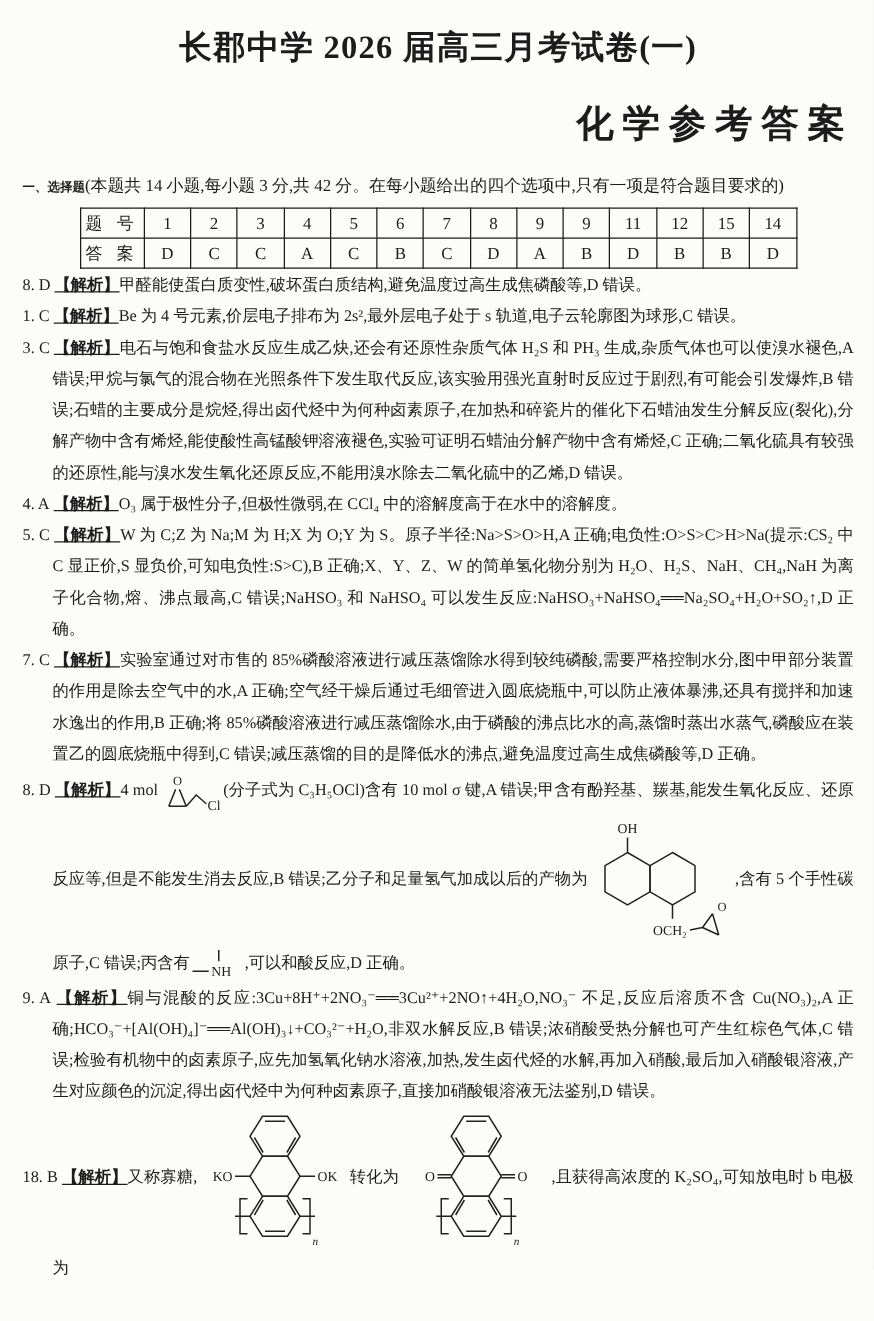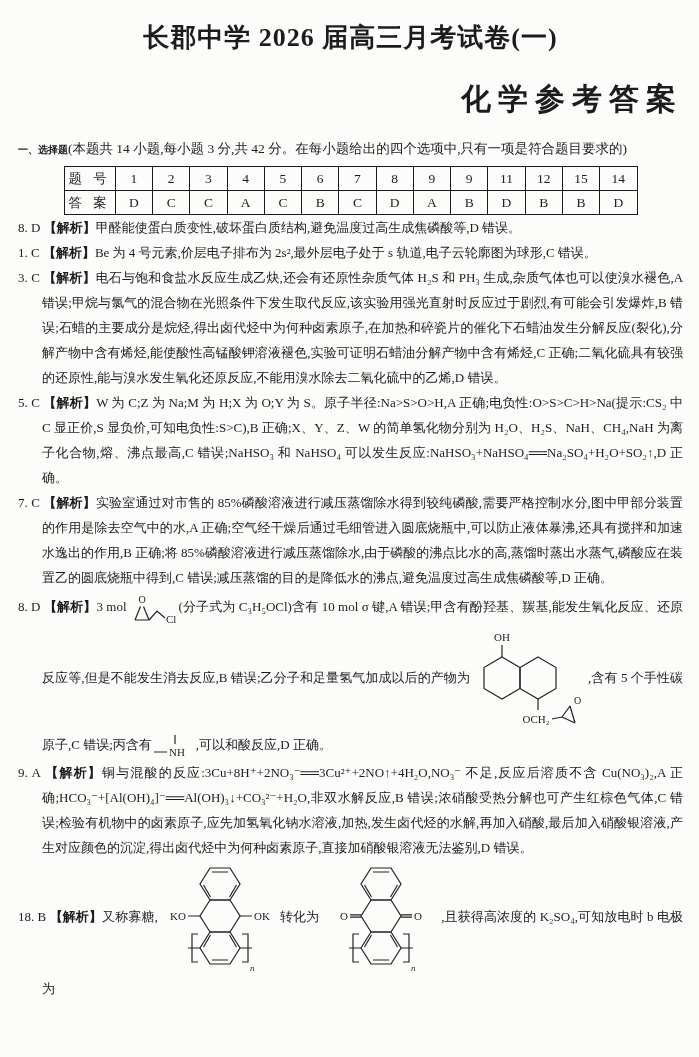--- a/index.html
+++ b/index.html
@@ -33,21 +33,21 @@
     height:23px;padding:0;
   }
   table.answers td.lab{width:50px;letter-spacing:4px;}
   table.answers td.c{width:36px;}
   .sols{font-size:13px;line-height:25px;}
   .sol{
     margin:0;padding-left:24px;text-indent:-24px;
     text-align:justify;
   }
   .num{white-space:nowrap;}
-  .marker{font-weight:700;}
+  .marker{font-weight:700;text-decoration:underline;}
   .chem{vertical-align:middle;display:inline-block;}
   .chem svg{display:block;}
   svg text{font-family:"Liberation Serif","DejaVu Serif",serif;fill:#1c1c1c;}
   svg .bond{stroke:#222;stroke-width:1.2;fill:none;}
 </style>
 </head>
 <body>
 
 <div class="page">
 
@@ -98,27 +98,28 @@
     </table>
 
   <div class="sols">
 
     <p class="sol"><span class="num">8. D</span>&nbsp;<span class="marker">【解析】</span><span>甲醛能使蛋白质变性,破坏蛋白质结构,避免温度过高生成焦磷酸等,D 错误。</span></p>
 
     <p class="sol"><span class="num">1. C</span>&nbsp;<span class="marker">【解析】</span><span>Be 为 4 号元素,价层电子排布为 2s²,最外层电子处于 s 轨道,电子云轮廓图为球形,C 错误。</span></p>
 
     <p class="sol"><span class="num">3. C</span>&nbsp;<span class="marker">【解析】</span><span>电石与饱和食盐水反应生成乙炔,还会有还原性杂质气体 H₂S 和 PH₃ 生成,杂质气体也可以使溴水褪色,A 错误;甲烷与氯气的混合物在光照条件下发生取代反应,该实验用强光直射时反应过于剧烈,有可能会引发爆炸,B 错误;石蜡的主要成分是烷烃,得出卤代烃中为何种卤素原子,在加热和碎瓷片的催化下石蜡油发生分解反应(裂化),分解产物中含有烯烃,能使酸性高锰酸钾溶液褪色,实验可证明石蜡油分解产物中含有烯烃,C 正确;二氧化硫具有较强的还原性,能与溴水发生氧化还原反应,不能用溴水除去二氧化硫中的乙烯,D 错误。</span></p>
 
+    <p class="sol"><span class="num">4. A</span>&nbsp;<span class="marker">【解析】</span><span>O₃ 属于极性分子,但极性微弱,在 CCl₄ 中的溶解度高于在水中的溶解度。</span></p>
 
     <p class="sol"><span class="num">5. C</span>&nbsp;<span class="marker">【解析】</span><span>W 为 C;Z 为 Na;M 为 H;X 为 O;Y 为 S。原子半径:Na&gt;S&gt;O&gt;H,A 正确;电负性:O&gt;S&gt;C&gt;H&gt;Na(提示:CS₂ 中 C 显正价,S 显负价,可知电负性:S&gt;C),B 正确;X、Y、Z、W 的简单氢化物分别为 H₂O、H₂S、NaH、CH₄,NaH 为离子化合物,熔、沸点最高,C 错误;NaHSO₃ 和 NaHSO₄ 可以发生反应:NaHSO₃+NaHSO₄══Na₂SO₄+H₂O+SO₂↑,D 正确。</span></p>
 
 
     <p class="sol"><span class="num">7. C</span>&nbsp;<span class="marker">【解析】</span><span>实验室通过对市售的 85%磷酸溶液进行减压蒸馏除水得到较纯磷酸,需要严格控制水分,图中甲部分装置的作用是除去空气中的水,A 正确;空气经干燥后通过毛细管进入圆底烧瓶中,可以防止液体暴沸,还具有搅拌和加速水逸出的作用,B 正确;将 85%磷酸溶液进行减压蒸馏除水,由于磷酸的沸点比水的高,蒸馏时蒸出水蒸气,磷酸应在装置乙的圆底烧瓶中得到,C 错误;减压蒸馏的目的是降低水的沸点,避免温度过高生成焦磷酸等,D 正确。</span></p>
 
-    <p class="sol"><span class="num">8. D</span>&nbsp;<span class="marker">【解析】</span><span>3 mol</span><span class="chem"><svg width="52" height="36" viewBox="0 0 52 36">
+    <p class="sol"><span class="num">8. D</span>&nbsp;<span class="marker">【解析】</span><span>4 mol</span><span class="chem"><svg width="52" height="36" viewBox="0 0 52 36">
         <text x="15" y="13" font-size="10" text-anchor="middle">O</text>
         <path class="bond" d="M8 30 L22 30 M8 30 L13.5 16.5 M22 30 L16.5 16.5"></path>
         <path class="bond" d="M22 30 L30 21 L38 28"></path>
         <text x="39" y="33" font-size="11">Cl</text>
       </svg></span><span>(分子式为 C₃H₅OCl)含有 10 mol σ 键,A 错误;甲含有酚羟基、羰基,能发生氧化反应、还原反应等,但是不能发生消去反应,B 错误;乙分子和足量氢气加成以后的产物为</span><span class="chem"><svg width="118" height="106" viewBox="0 0 118 106">
         <text x="32" y="15" font-size="11" text-anchor="middle">OH</text>
         <path class="bond" d="M32 31 L32 19"></path>
         <polygon class="bond" points="32,31 50,41.5 50,62.5 32,73 14,62.5 14,41.5"></polygon>
         <polygon class="bond" points="68,31 86,41.5 86,62.5 68,73 50,62.5 50,41.5"></polygon>
         <path class="bond" d="M68 73 L68 84"></path>

